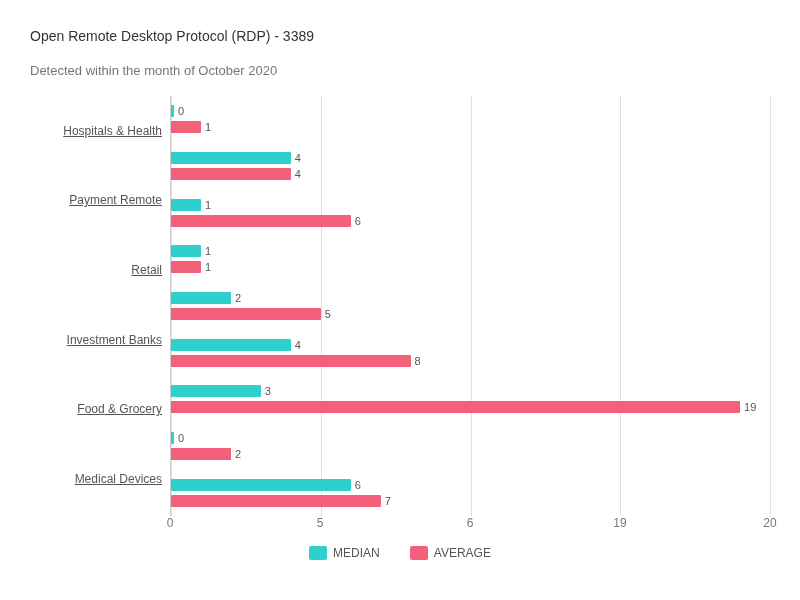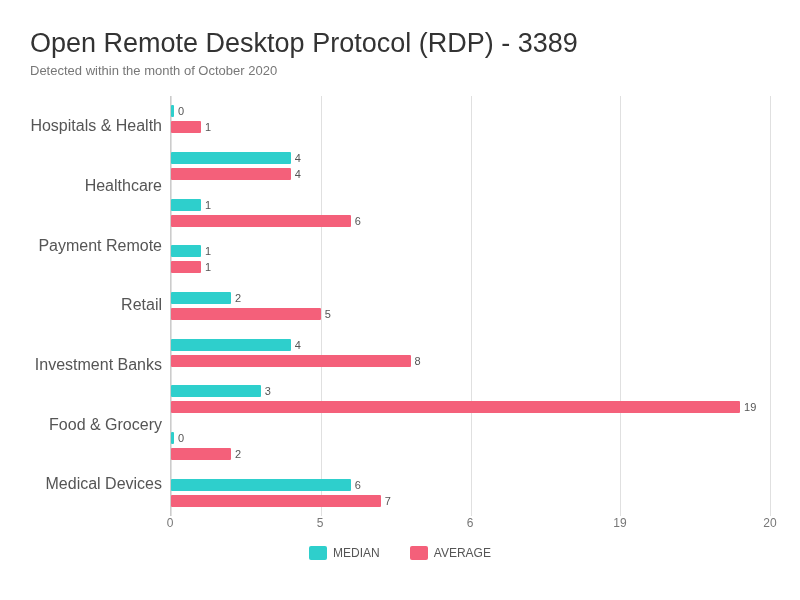--- a/index.html
+++ b/index.html
@@ -10,24 +10,24 @@
       height: 600px;
       overflow: hidden;
     }
     .chart-container {
       width: 800px;
       height: 600px;
       padding: 28px 30px 60px 30px;
       position: relative;
     }
     .chart-title {
-      font-size: 27px;
+      font-size: 14px;
       font-weight: 400;
       color: #333;
-      margin-bottom: 4px;
+      margin-bottom: 19px;
     }
     .chart-subtitle {
       font-size: 13px;
       color: #777;
       margin-bottom: 18px;
     }
     .chart-area {
       display: flex;
       flex-direction: row;
       width: 100%;
@@ -35,29 +35,30 @@
     }
     .y-labels {
       display: flex;
       flex-direction: column;
       justify-content: space-around;
       width: 140px;
       flex-shrink: 0;
       padding-bottom: 2px;
     }
     .y-label {
-      font-size: 16px;
+      font-size: 12px;
       color: #555;
       text-align: right;
       padding-right: 8px;
       line-height: 1.2;
       height: 40px;
       display: flex;
       align-items: center;
       justify-content: flex-end;
+      text-decoration: underline;
     }
     .bars-area {
       flex: 1;
       position: relative;
       border-left: 1px solid #ccc;
     }
     .grid-lines {
       position: absolute;
       top: 0; left: 0; right: 0; bottom: 0;
       display: flex;
@@ -141,21 +142,20 @@
 </head>
 <body>
 
 <div class="chart-container">
   <div class="chart-title">Open Remote Desktop Protocol (RDP) - 3389</div>
   <div class="chart-subtitle">Detected within the month of October 2020</div>
 
   <div class="chart-area">
     <div class="y-labels" id="y-labels">
         <div class="y-label">Hospitals &amp; Health</div>
-        <div class="y-label">Healthcare</div>
         <div class="y-label">Payment Remote</div>
         <div class="y-label">Retail</div>
         <div class="y-label">Investment Banks</div>
         <div class="y-label">Food &amp; Grocery</div>
         <div class="y-label">Medical Devices</div>
       </div>
     <div class="bars-area" id="bars-area">
       <div class="grid-lines" id="grid-lines">
           <div class="grid-line" style="left: 0%;"></div>
           <div class="grid-line" style="left: 25%;"></div>

